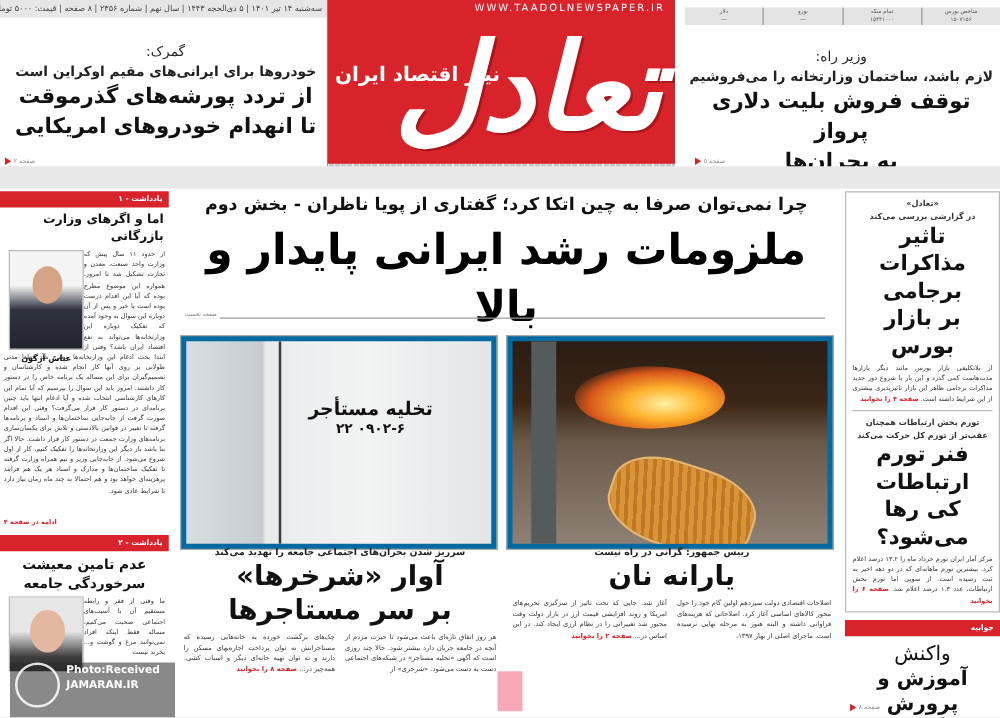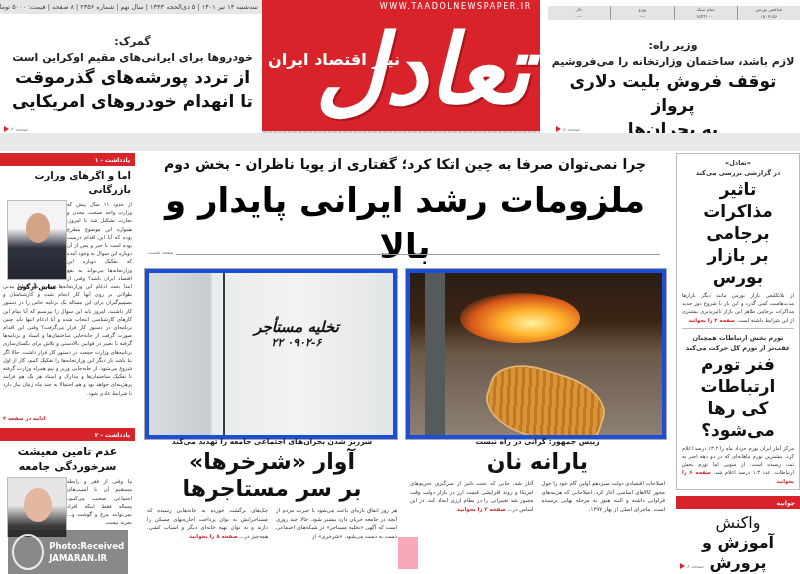--- a/index.html
+++ b/index.html
@@ -16,38 +16,38 @@
   
   .masthead { position: absolute; left: 262px; top: 0; width: 278px; height: 140px; background: #d9232a; overflow: hidden; }
   .masthead .url { position: absolute; right: 8px; top: 2px; font-size: 8px; letter-spacing: 1.6px; color: #fff; font-family: "DejaVu Sans", sans-serif; }
   .masthead .logo { position: absolute; right: 10px; top: 10px; font-family: "DejaVu Serif", serif; font-size: 96px; font-weight: bold; color: #fff; line-height: 120px; font-style: italic; text-shadow: 2px 2px 0 #a9161c; }
   .masthead .tagline { position: absolute; left: 6px; top: 50px; font-size: 16px; font-weight: bold; color: #fff; }
   .masthead .scale { position: absolute; left: 0; bottom: 0; width: 100%; height: 9px; background: repeating-linear-gradient(90deg, #eee 0 1px, #c7c7c7 1px 5px); }
   .side-bar-red { position: absolute; top: 0; width: 8px; height: 134px; background: #d9232a; }
 
   
   .top-story { position: absolute; top: 24px; text-align: center; direction: rtl; }
-  .top-story .kicker { font-size: 11px; font-weight: bold; color: #222; line-height: 16px; }
+  .top-story .kicker { font-size: 11px; font-weight: normal; color: #222; line-height: 16px; }
   .top-story .sub { font-size: 11px; font-weight: bold; color: #222; line-height: 15px; }
   .top-story .headline { font-size: 17px; font-weight: bold; color: #111; line-height: 24px; }
   .page-ref { position: absolute; font-size: 5px; color: #888; display: flex; align-items: center; gap: 2px; }
   .arrow-red { width: 0; height: 0; border-top: 3px solid transparent; border-bottom: 3px solid transparent; border-right: 5px solid #d9232a; }
   .arrow-red.right { border-right: none; border-left: 5px solid #d9232a; }
 
   .divider-band { position: absolute; left: 0; top: 133px; width: 800px; height: 18px; background: #e8e8e8; }
 
   
   .main-head { position: absolute; left: 140px; top: 151px; width: 530px; text-align: center; direction: rtl; }
   .main-head .kicker { font-size: 14px; font-weight: bold; line-height: 26px; color: #111; }
   .main-head .headline { font-size: 34px; font-weight: bold; line-height: 46px; color: #000; letter-spacing: -1px; }
   .rule { position: absolute; left: 150px; top: 254px; width: 510px; height: 1px; background: #999; }
   .rule-label { position: absolute; left: 145px; top: 250px; font-size: 4.5px; color: #777; background: #fff; padding: 0 3px; }
 
   
-  .photo-frame { position: absolute; border: 1px solid #aaa; background: #1d4ed8; padding: 4px; font-style: italic; }
+  .photo-frame { position: absolute; border: 1px solid #aaa; background: #0369a1; padding: 4px; }
   .photo-frame .img { width: 100%; height: 100%; position: relative; overflow: hidden; }
   .photo-bread { background: linear-gradient(180deg, #2a1d14 0%, #3b2515 30%, #6b5a4a 50%, #8d8074 100%); }
   .photo-bread .fire { position: absolute; left: 50px; top: 20px; width: 120px; height: 50px; border-radius: 50%; background: radial-gradient(ellipse at 60% 60%, #fff1a0 0%, #ffb22c 30%, #d8561a 60%, rgba(80,30,10,0) 80%); }
   .photo-bread .bread { position: absolute; left: 78px; top: 100px; width: 115px; height: 65px; border-radius: 40%; background: repeating-linear-gradient(75deg, #d99437 0 4px, #c07824 4px 7px); transform: rotate(18deg); box-shadow: 0 0 0 2px #e7b468; }
   .photo-bread .pillar { position: absolute; left: 15px; top: 0; width: 20px; height: 100%; background: #555a5c; }
   .photo-wall { background: linear-gradient(90deg, #d8dde0 0%, #c6ccd0 25%, #e8ebec 26%, #f2f3f3 60%, #e2e5e6 100%); }
   .photo-wall .seam { position: absolute; left: 74px; top: 0; width: 2px; height: 100%; background: #3a3a3a; }
   .photo-wall .sign { position: absolute; left: 85px; top: 45px; width: 125px; text-align: center; direction: rtl; }
   .photo-wall .sign .t1 { font-size: 15px; font-weight: bold; color: #111; }
   .photo-wall .sign .t2 { font-size: 11px; font-weight: bold; color: #111; letter-spacing: 1px; }
@@ -73,21 +73,21 @@
 
   
   .right-col { position: absolute; left: 676px; top: 153px; width: 124px; direction: rtl; text-align: center; }
   .box { border: 1px solid #bbb; padding: 4px 5px; }
   .box .small { font-size: 6.5px; font-weight: bold; color: #333; line-height: 10px; }
   .box .big { font-size: 17px; font-weight: bold; color: #111; line-height: 22px; }
   .box .body { font-size: 5.2px; line-height: 8.2px; color: #333; text-align: justify; margin-top: 3px; }
   .box hr { border: none; border-top: 1px solid #bbb; margin: 4px 0; }
 
   
-  .watermark { position: absolute; left: 8px; top: 530px; width: 120px; height: 44px; display: flex; align-items: center; gap: 5px; background: rgba(40,40,40,0.55); padding: 0 4px; }
+  .watermark { position: absolute; left: 8px; top: 530px; width: 132px; height: 44px; display: flex; gap: 5px; background: rgba(40,40,40,0.55); padding: 0 4px; }
   .watermark .logo-circle { width: 36px; height: 36px; border-radius: 50%; border: 2px solid rgba(255,255,255,0.85); }
   .watermark .wtext { color: #fff; font-size: 8.5px; line-height: 12px; font-weight: bold; }
   .pink-tab { position: absolute; left: 398px; top: 537px; width: 20px; height: 32px; background: rgba(244,140,160,0.75); }
 </style>
 </head>
 <body>
 
 <div class="page">
 
   <div class="meta-strip">

